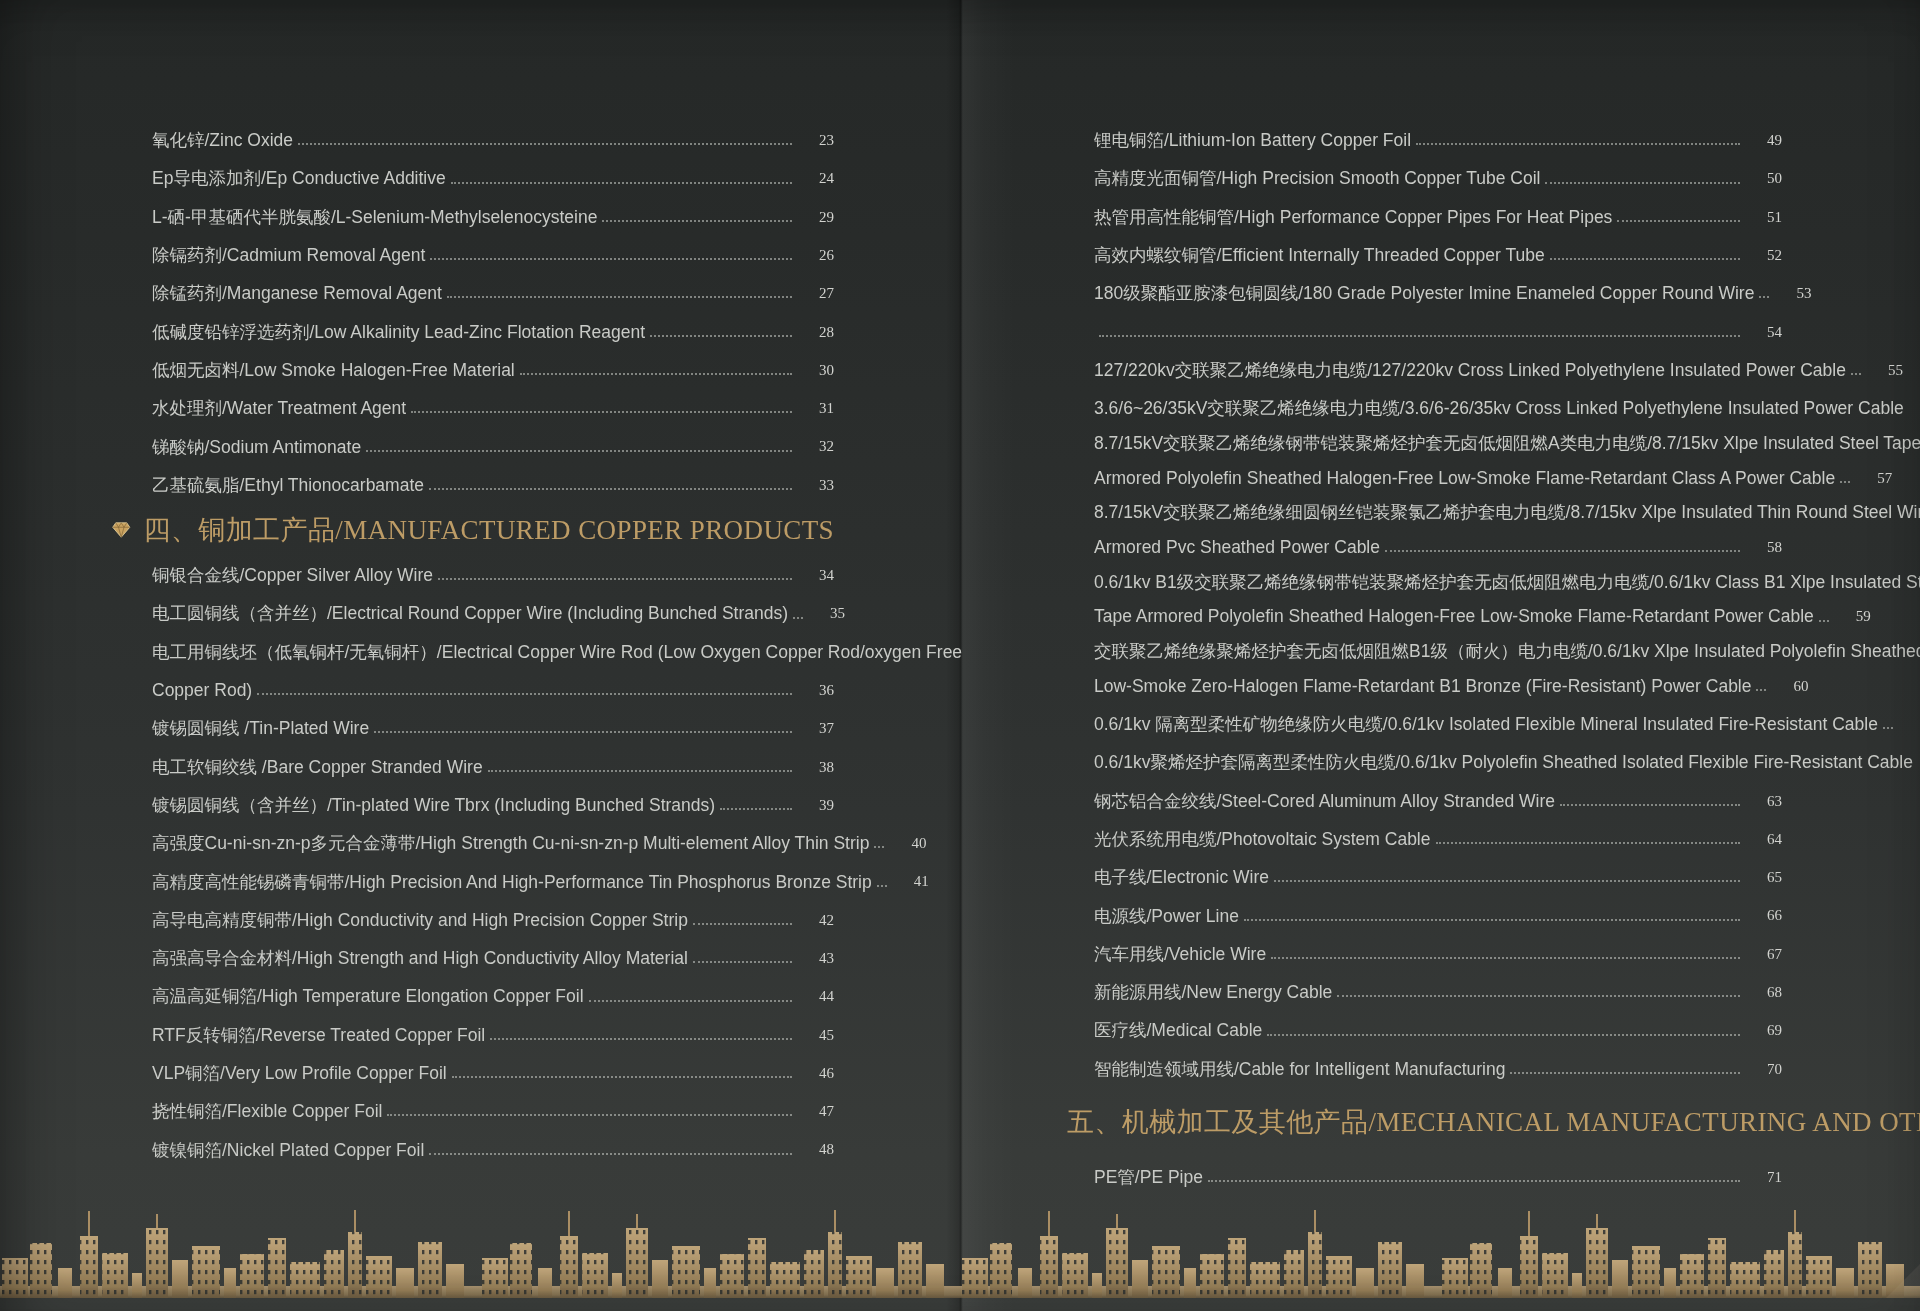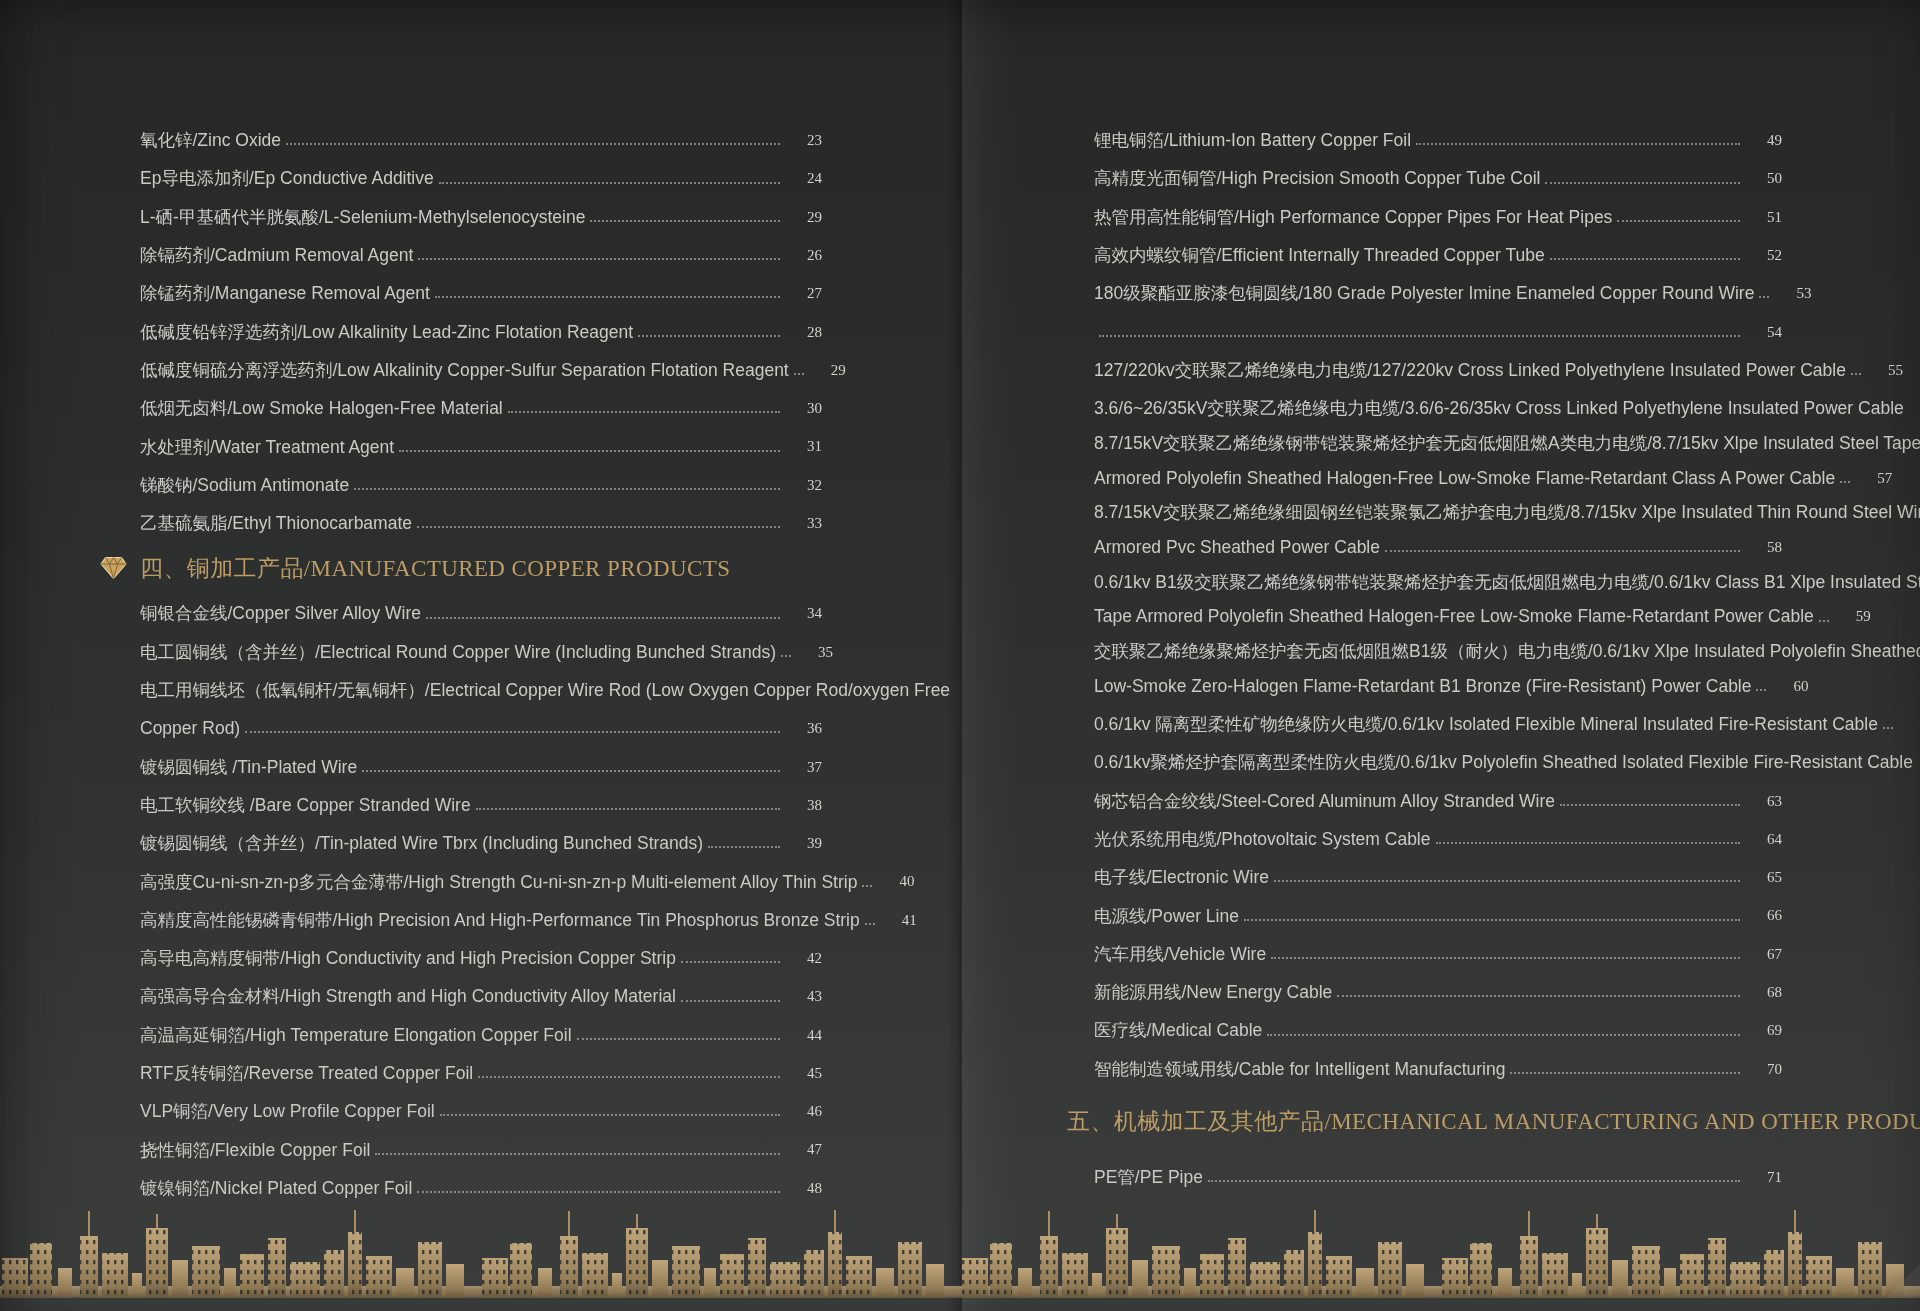--- a/index.html
+++ b/index.html
@@ -10,32 +10,32 @@
   }
   .spread{position:absolute;inset:0;}
   
   .gutter{
     position:absolute;top:0;bottom:0;left:946px;width:70px;
     background:linear-gradient(90deg,rgba(0,0,0,0) 0%,rgba(0,0,0,0.18) 18%,rgba(0,0,0,0.35) 21%,rgba(255,255,255,0.05) 24%,rgba(255,255,255,0.02) 55%,rgba(255,255,255,0) 100%);
   }
   .vignette{position:absolute;inset:0;pointer-events:none;
     box-shadow:inset 40px 0 60px -30px rgba(0,0,0,0.35), inset -30px 0 60px -40px rgba(0,0,0,0.25), inset 0 30px 60px -40px rgba(0,0,0,0.35);}
   .col{position:absolute;top:112px;}
-  .col-left{left:140px;width:682px;}
+  .col-left{left:152px;width:682px;}
   .col-right{left:1094px;width:688px;}
   .row{display:flex;align-items:flex-end;height:38.3px;line-height:1.15;}
   .col-right .wrap-line{height:34.7px;}
   .txt{color:#c9cbc7;font-size:17.5px;white-space:nowrap;}
   .dots{flex:1;min-width:10px;border-bottom:2px dotted rgba(203,205,201,0.55);margin:0 6px 5px 5px;}
   .pg{color:#d2d3cf;font-size:15px;font-family:"Liberation Serif",serif;margin-bottom:1px;margin-left:21px;}
   .section-head{display:flex;align-items:center;gap:13px;height:34px;}
   .col-left .section-head{margin:18px 0 0 -40px;}
   .col-right .section-head{margin:26px 0 10px -40px;}
   .section-head .head-txt{
-    color:#bd9c66;font-size:23px;letter-spacing:0.4px;
+    color:#bd9c66;font-size:27px;letter-spacing:0.4px;
     font-family:"Liberation Serif",serif;white-space:nowrap;
   }
   .skyline{position:absolute;left:0;bottom:13px;width:1920px;height:90px;display:block;opacity:0.92;}
   .corner{
     position:absolute;right:0;bottom:13px;width:0;height:0;
     border-bottom:34px solid rgba(200,190,170,0.10);border-left:34px solid transparent;
   }
 </style>
 </head>
 <body>
@@ -65,25 +65,20 @@
       </div>
       <div class="row">
         <span class="txt">除锰药剂/Manganese Removal Agent</span>
         <span class="dots"></span>
         <span class="pg">27</span>
       </div>
       <div class="row">
         <span class="txt">低碱度铅锌浮选药剂/Low Alkalinity Lead-Zinc Flotation Reagent</span>
         <span class="dots"></span>
         <span class="pg">28</span>
-      </div>
-      <div class="row">
-        <span class="txt">低碱度铜硫分离浮选药剂/Low Alkalinity Copper-Sulfur Separation Flotation Reagent</span>
-        <span class="dots"></span>
-        <span class="pg">29</span>
       </div>
       <div class="row">
         <span class="txt">低烟无卤料/Low Smoke Halogen-Free Material</span>
         <span class="dots"></span>
         <span class="pg">30</span>
       </div>
       <div class="row">
         <span class="txt">水处理剂/Water Treatment Agent</span>
         <span class="dots"></span>
         <span class="pg">31</span>

